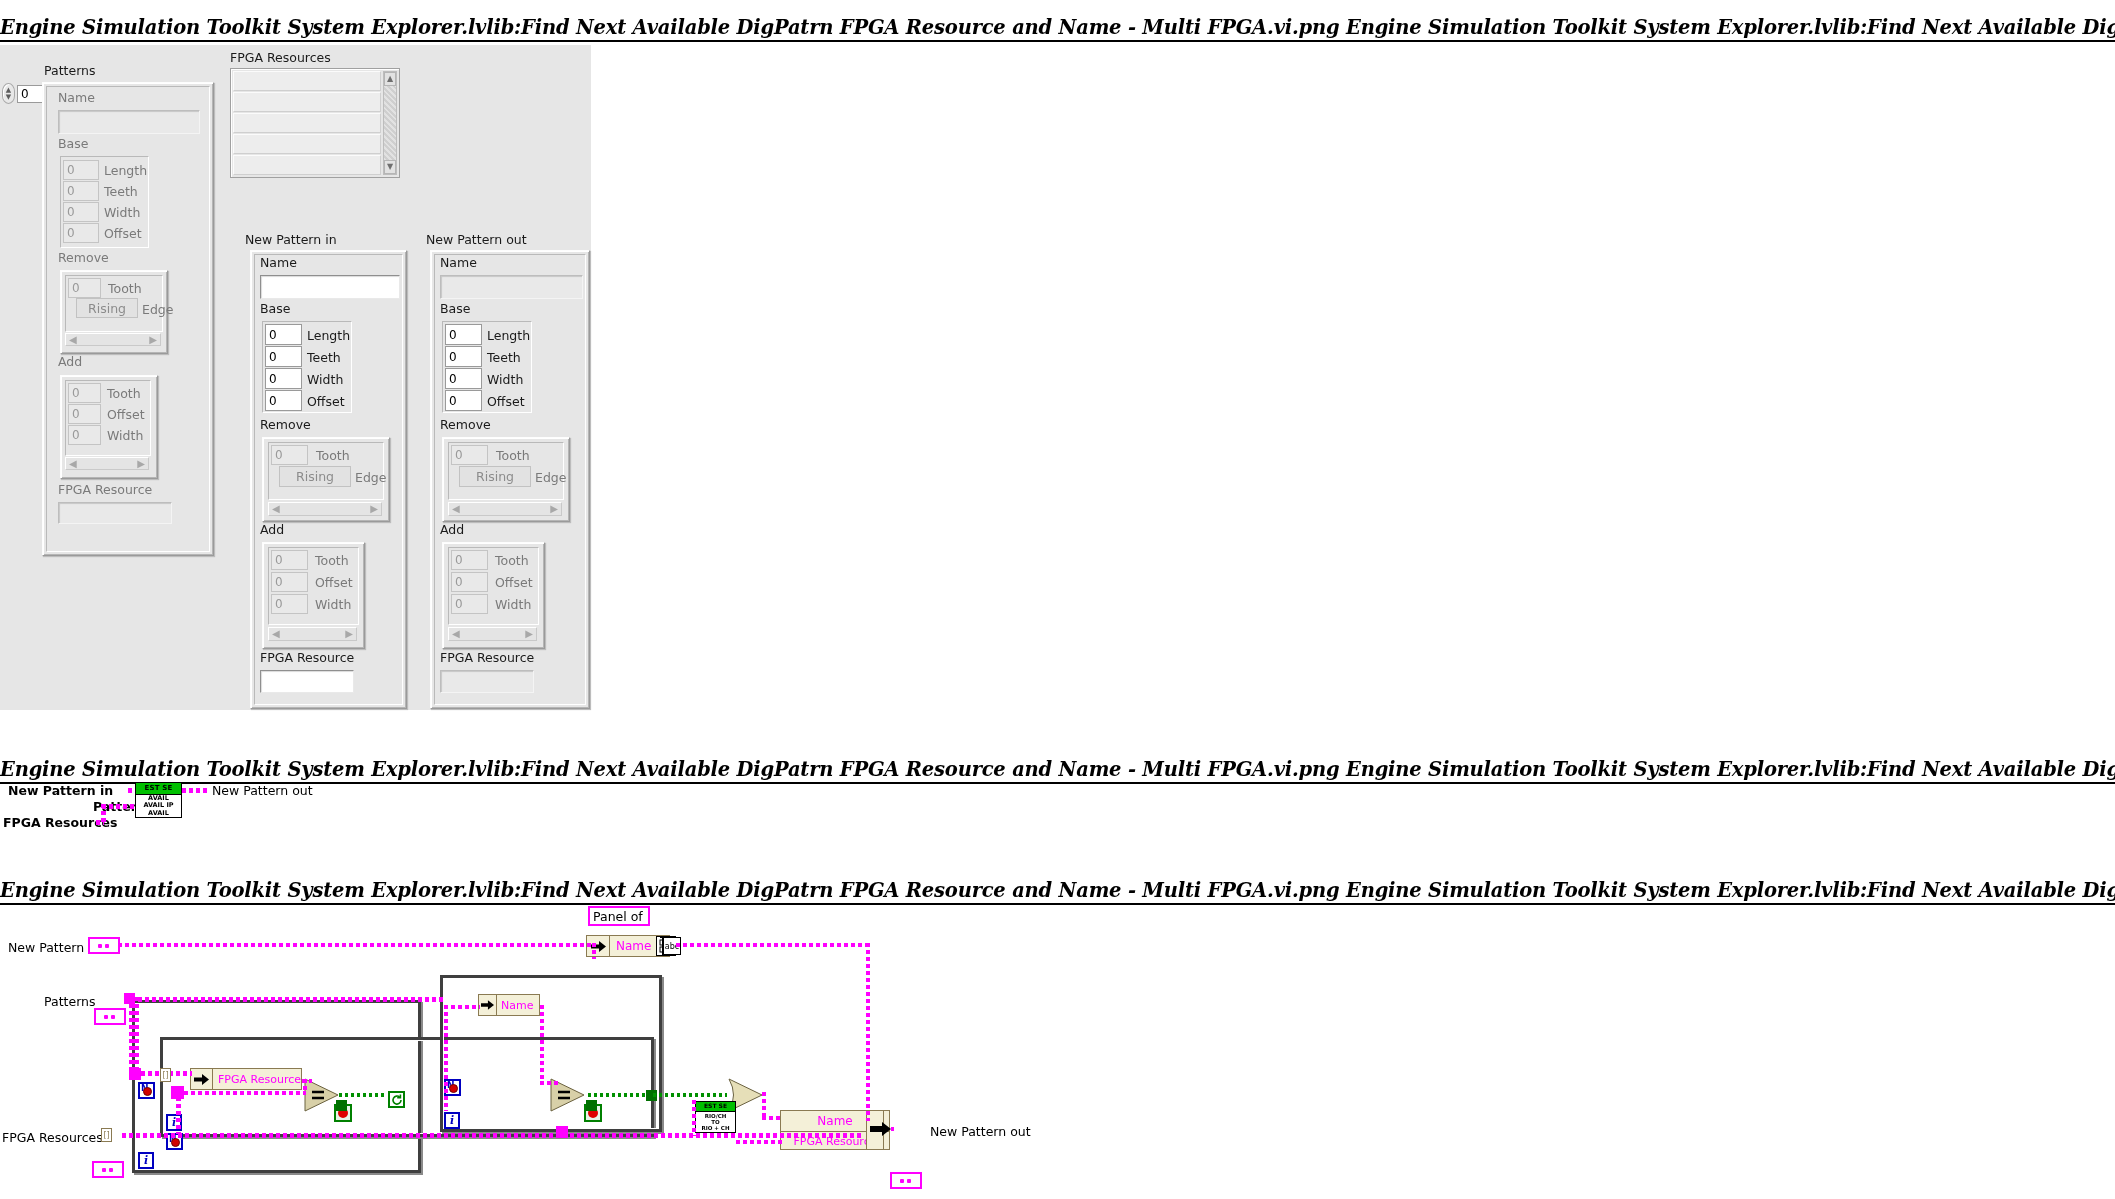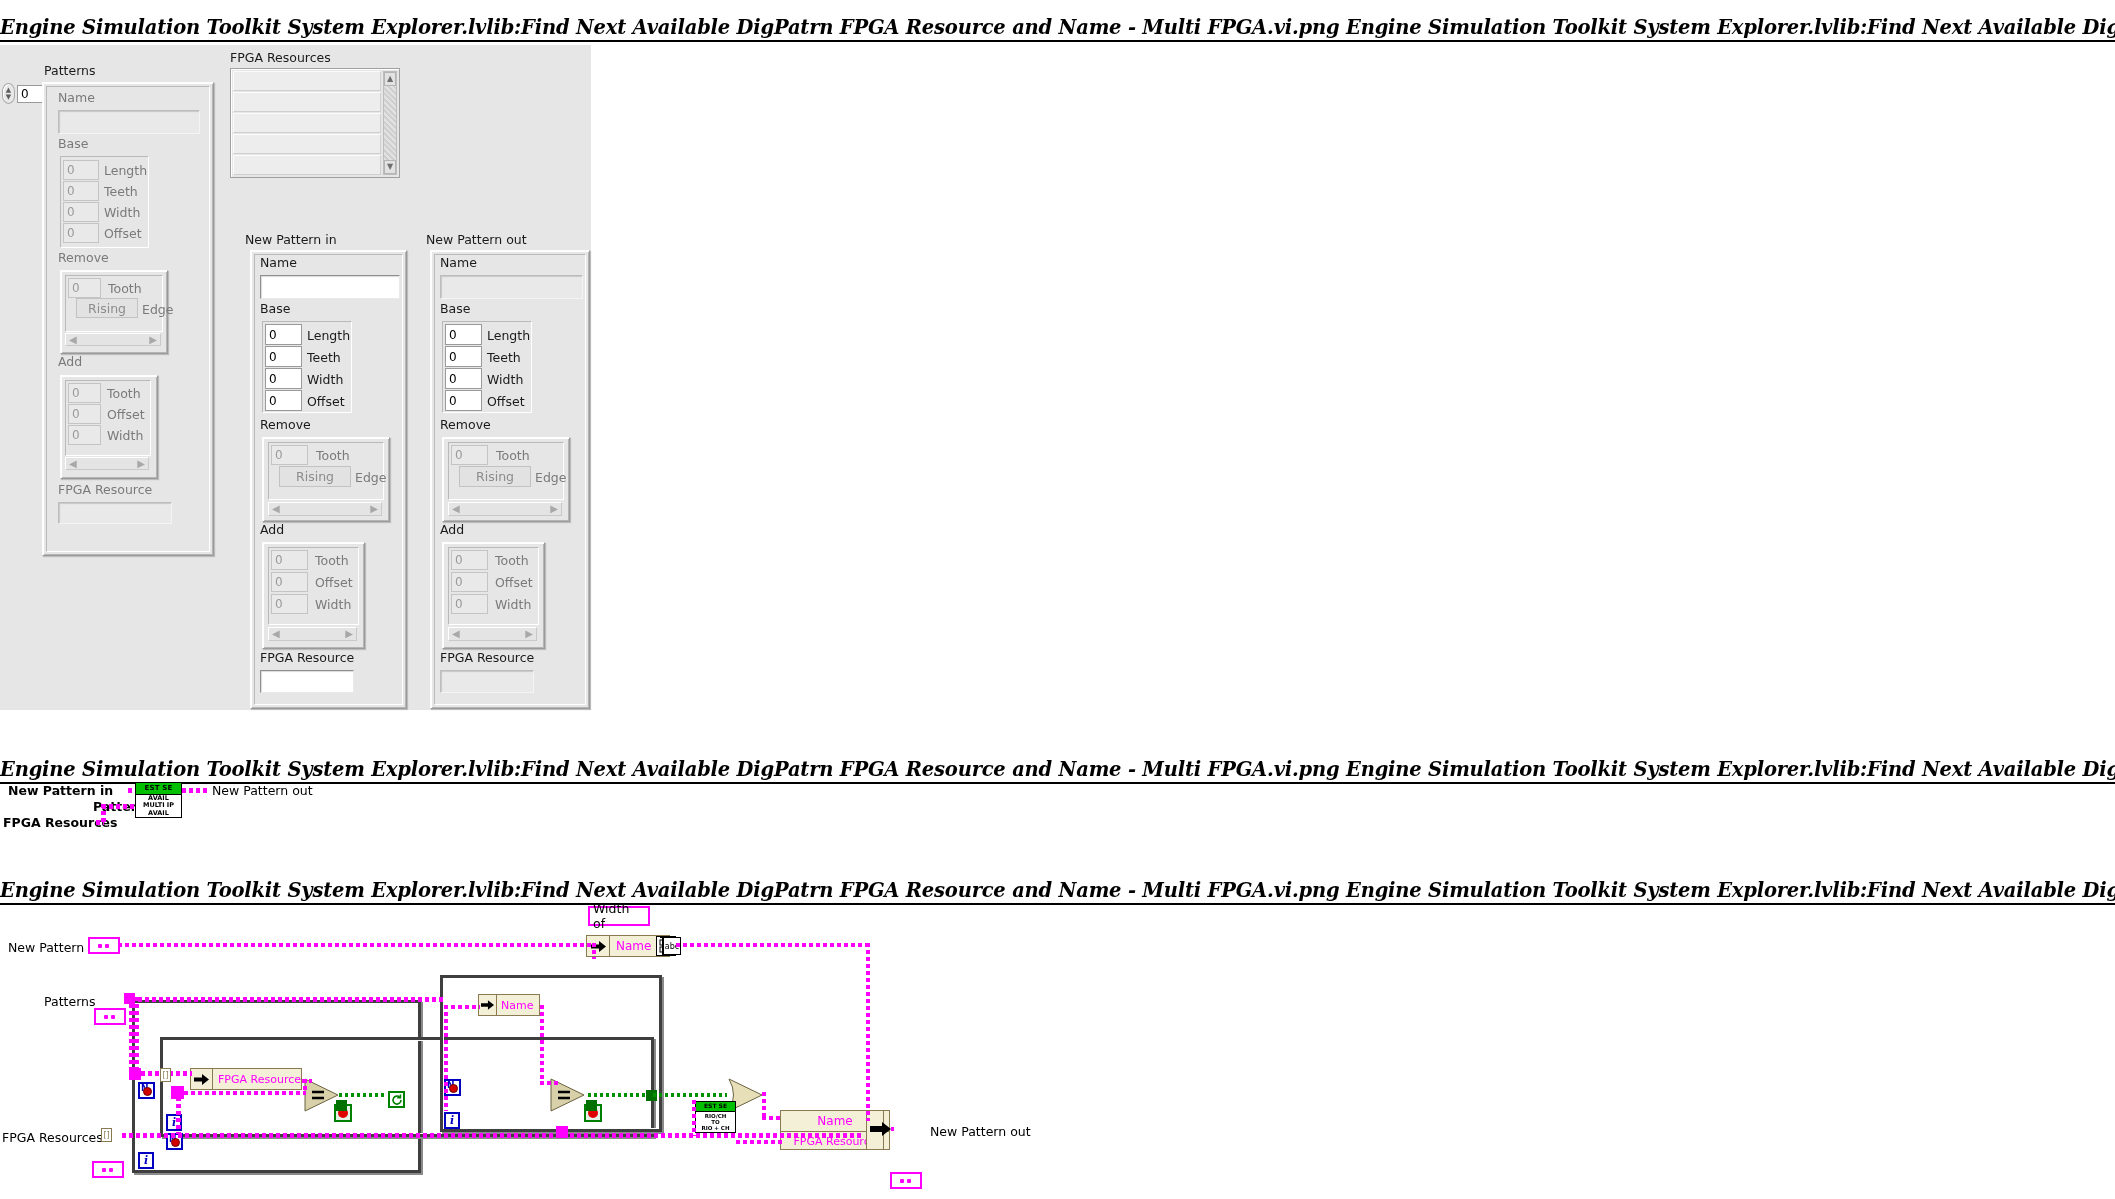--- a/index.html
+++ b/index.html
@@ -435,21 +435,21 @@
 <div class="abs wire-pink-d" style="left:128px;top:788px;width:38px;height:5px;"></div>
 <div class="abs wire-pink-d" style="left:102px;top:804px;width:64px;height:5px;"></div>
 <div class="abs wire-pink-d" style="left:96px;top:820px;width:8px;height:5px;"></div>
 <div class="abs wire-pink-dv" style="left:101px;top:804px;width:5px;height:21px;"></div>
 <div class="abs wire-pink-d" style="left:168px;top:788px;width:42px;height:5px;"></div>
 
 <div class="abs vi-icon" style="left:135px;top:782px;">
   <div class="top">EST SE</div>
   <div class="bot">
     <span>AVAIL</span>
-    <span>MULTI IP</span>
+    <span>AVAIL IP</span>
     <span>AVAIL</span>
   </div>
 </div>
 
 <div class="abs section-title" style="left:0px;top:881px;width:2115px;">Engine Simulation Toolkit System Explorer.lvlib:Find Next Available DigPatrn FPGA Resource and Name - Multi FPGA.vi.png  Engine Simulation Toolkit System Explorer.lvlib:Find Next Available DigPatrn FPGA Resource and Name - Multi FPGA.vi Block Diagram</div>
 
 <div class="abs bd-text" style="left:8px;top:940px;">New Pattern in</div>
 <div class="abs bd-ctrl" style="left:88px;top:937px;width:32px;height:17px;">
   <span class="glyph"></span>
 </div>
@@ -483,21 +483,21 @@
   <span class="dot"></span>
 </div>
 
 <div class="abs loop" style="left:440px;top:975px;width:222px;height:157px;"></div>
 <div class="abs iterm" style="left:444px;top:1112px;">i</div>
 <div class="abs nterm" style="left:444px;top:977px;">
   <span>N</span>
   <span class="dot"></span>
 </div>
 
-<div class="abs copyof" style="left:588px;top:906px;width:62px;height:20px;">Width of</div>
+<div class="abs copyof" style="left:588px;top:906px;width:62px;height:20px;">Panel of</div>
 
 <div class="abs unbundle" style="left:586px;top:935px;width:84px;height:22px;">
   <span class="arrow">
     <svg width="15" height="11" viewBox="0 0 15 11">
         <path d="M0 3.5h8V0l7 5.5L8 11V7.5H0z" fill="#000"></path>
       </svg>
   </span>
   <span class="bd-magenta-text" style="padding-left:6px;">Name</span>
 </div>
 

